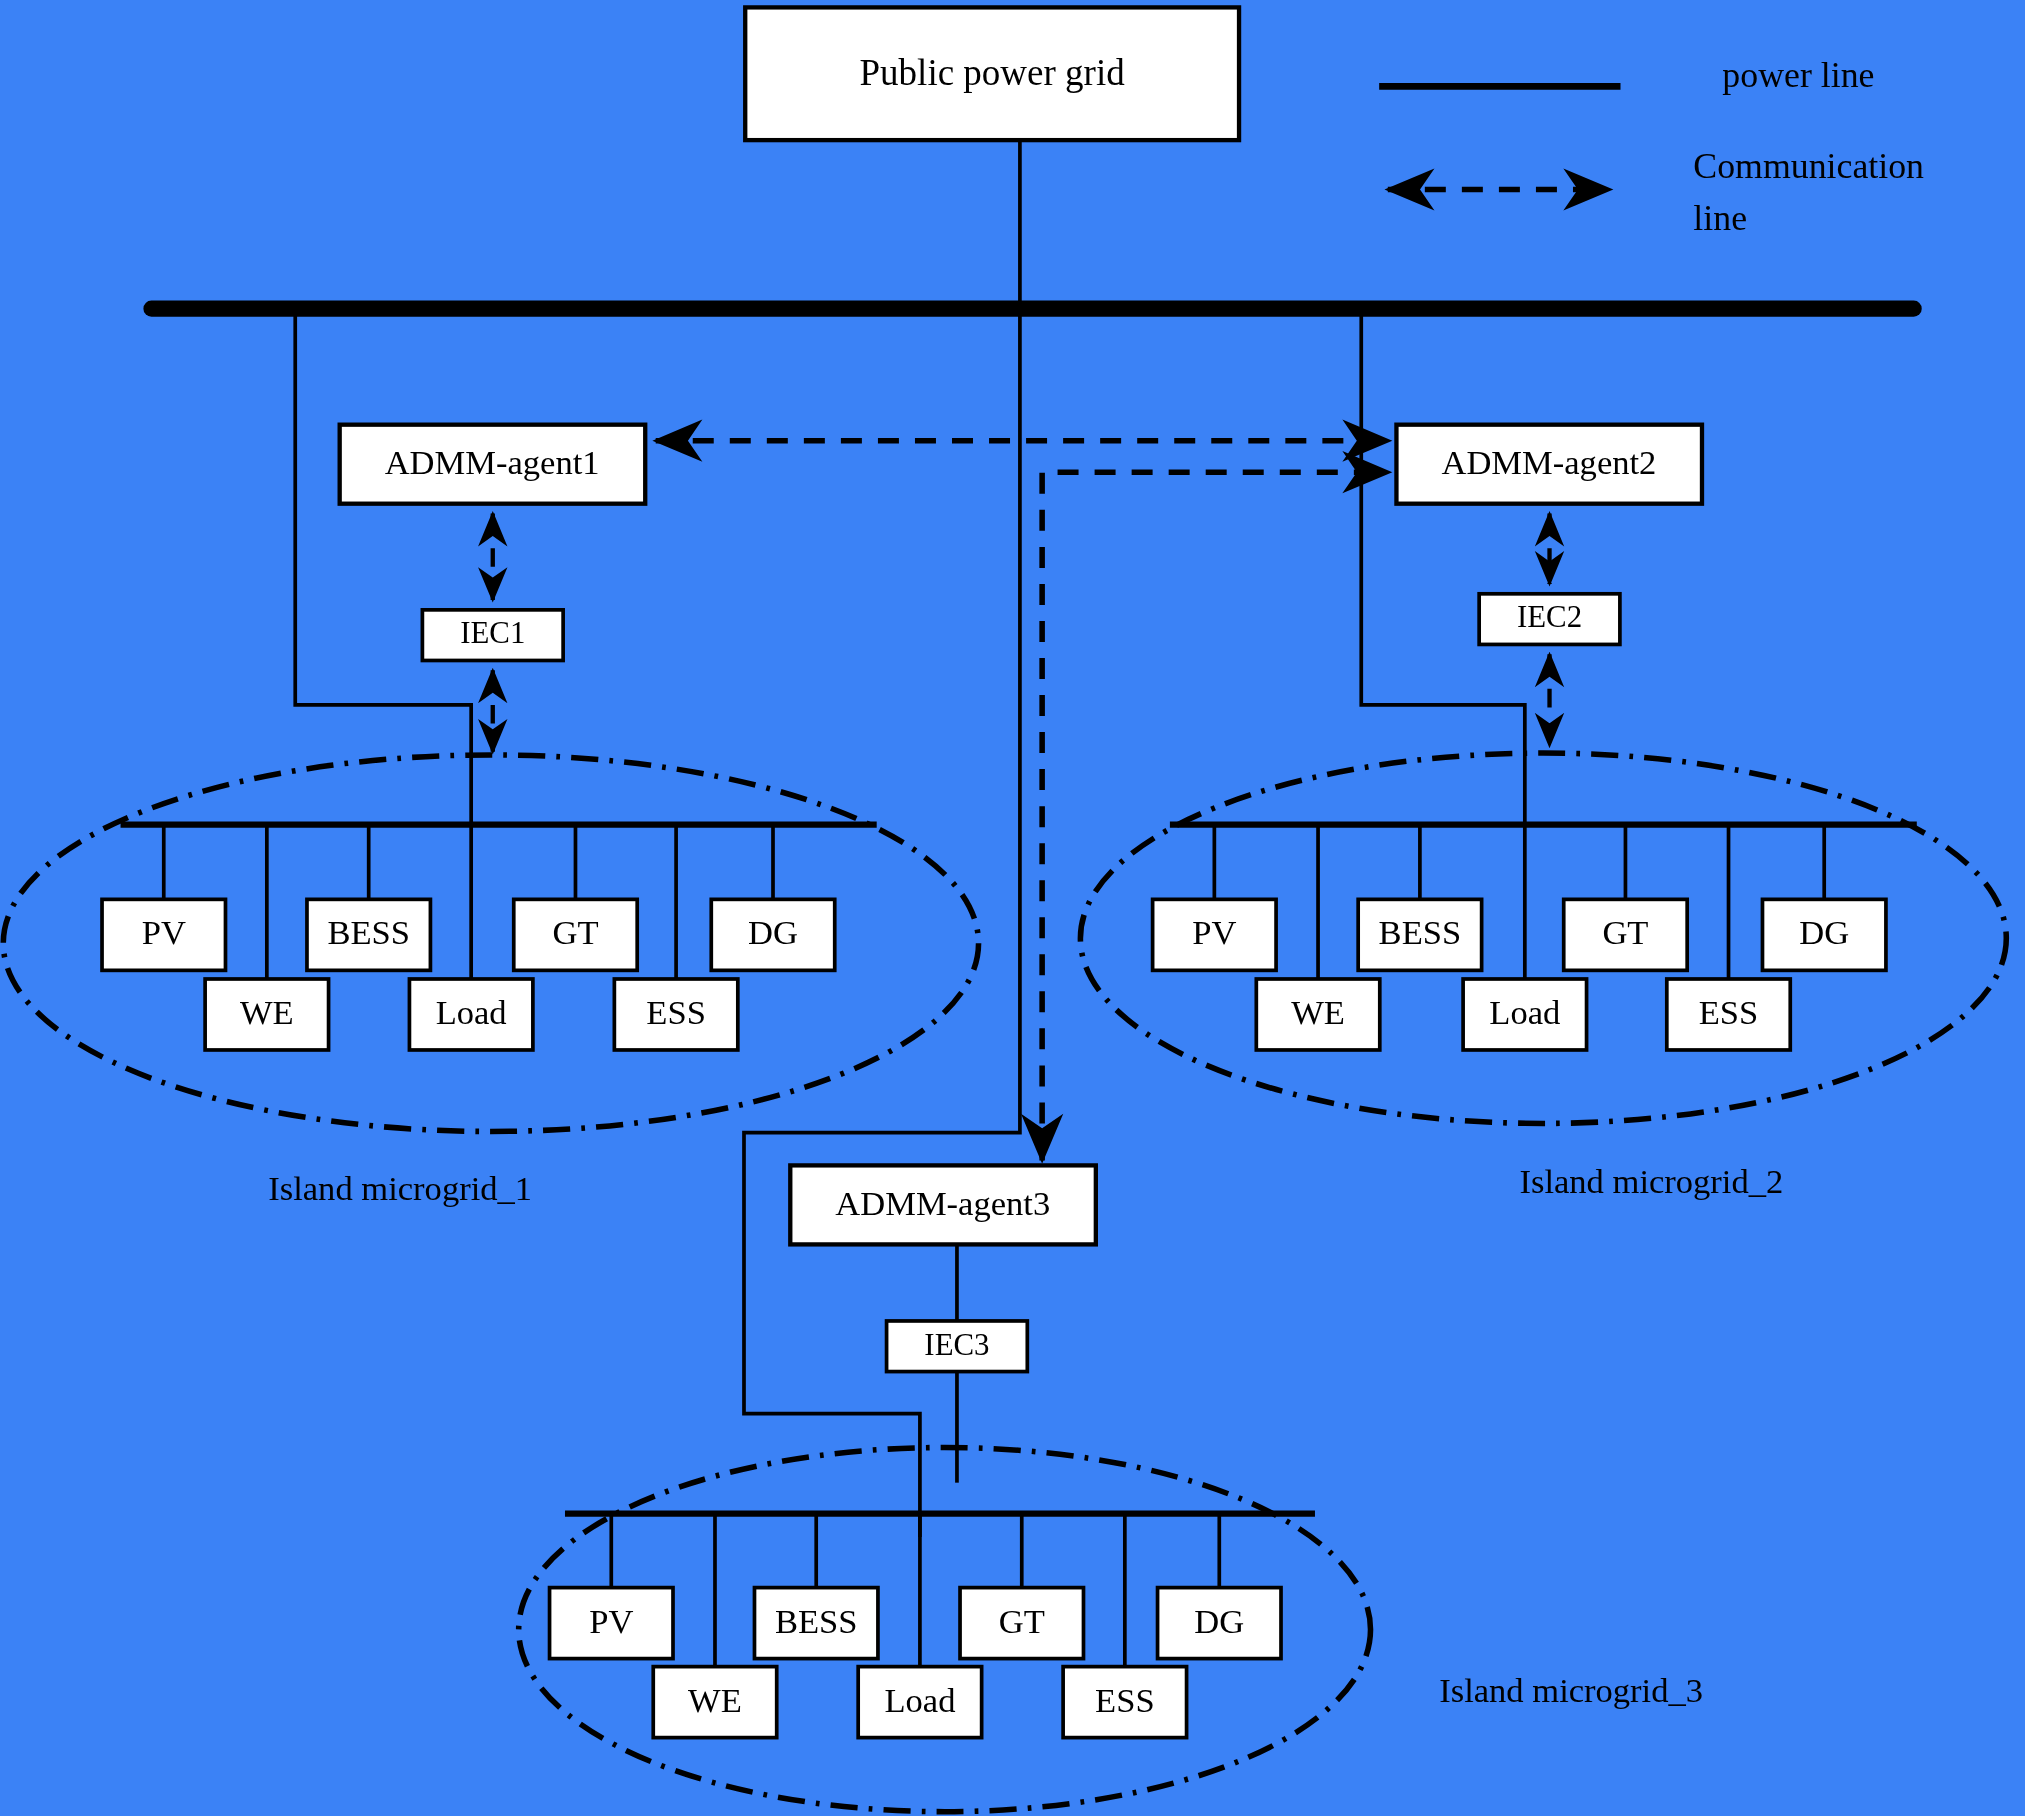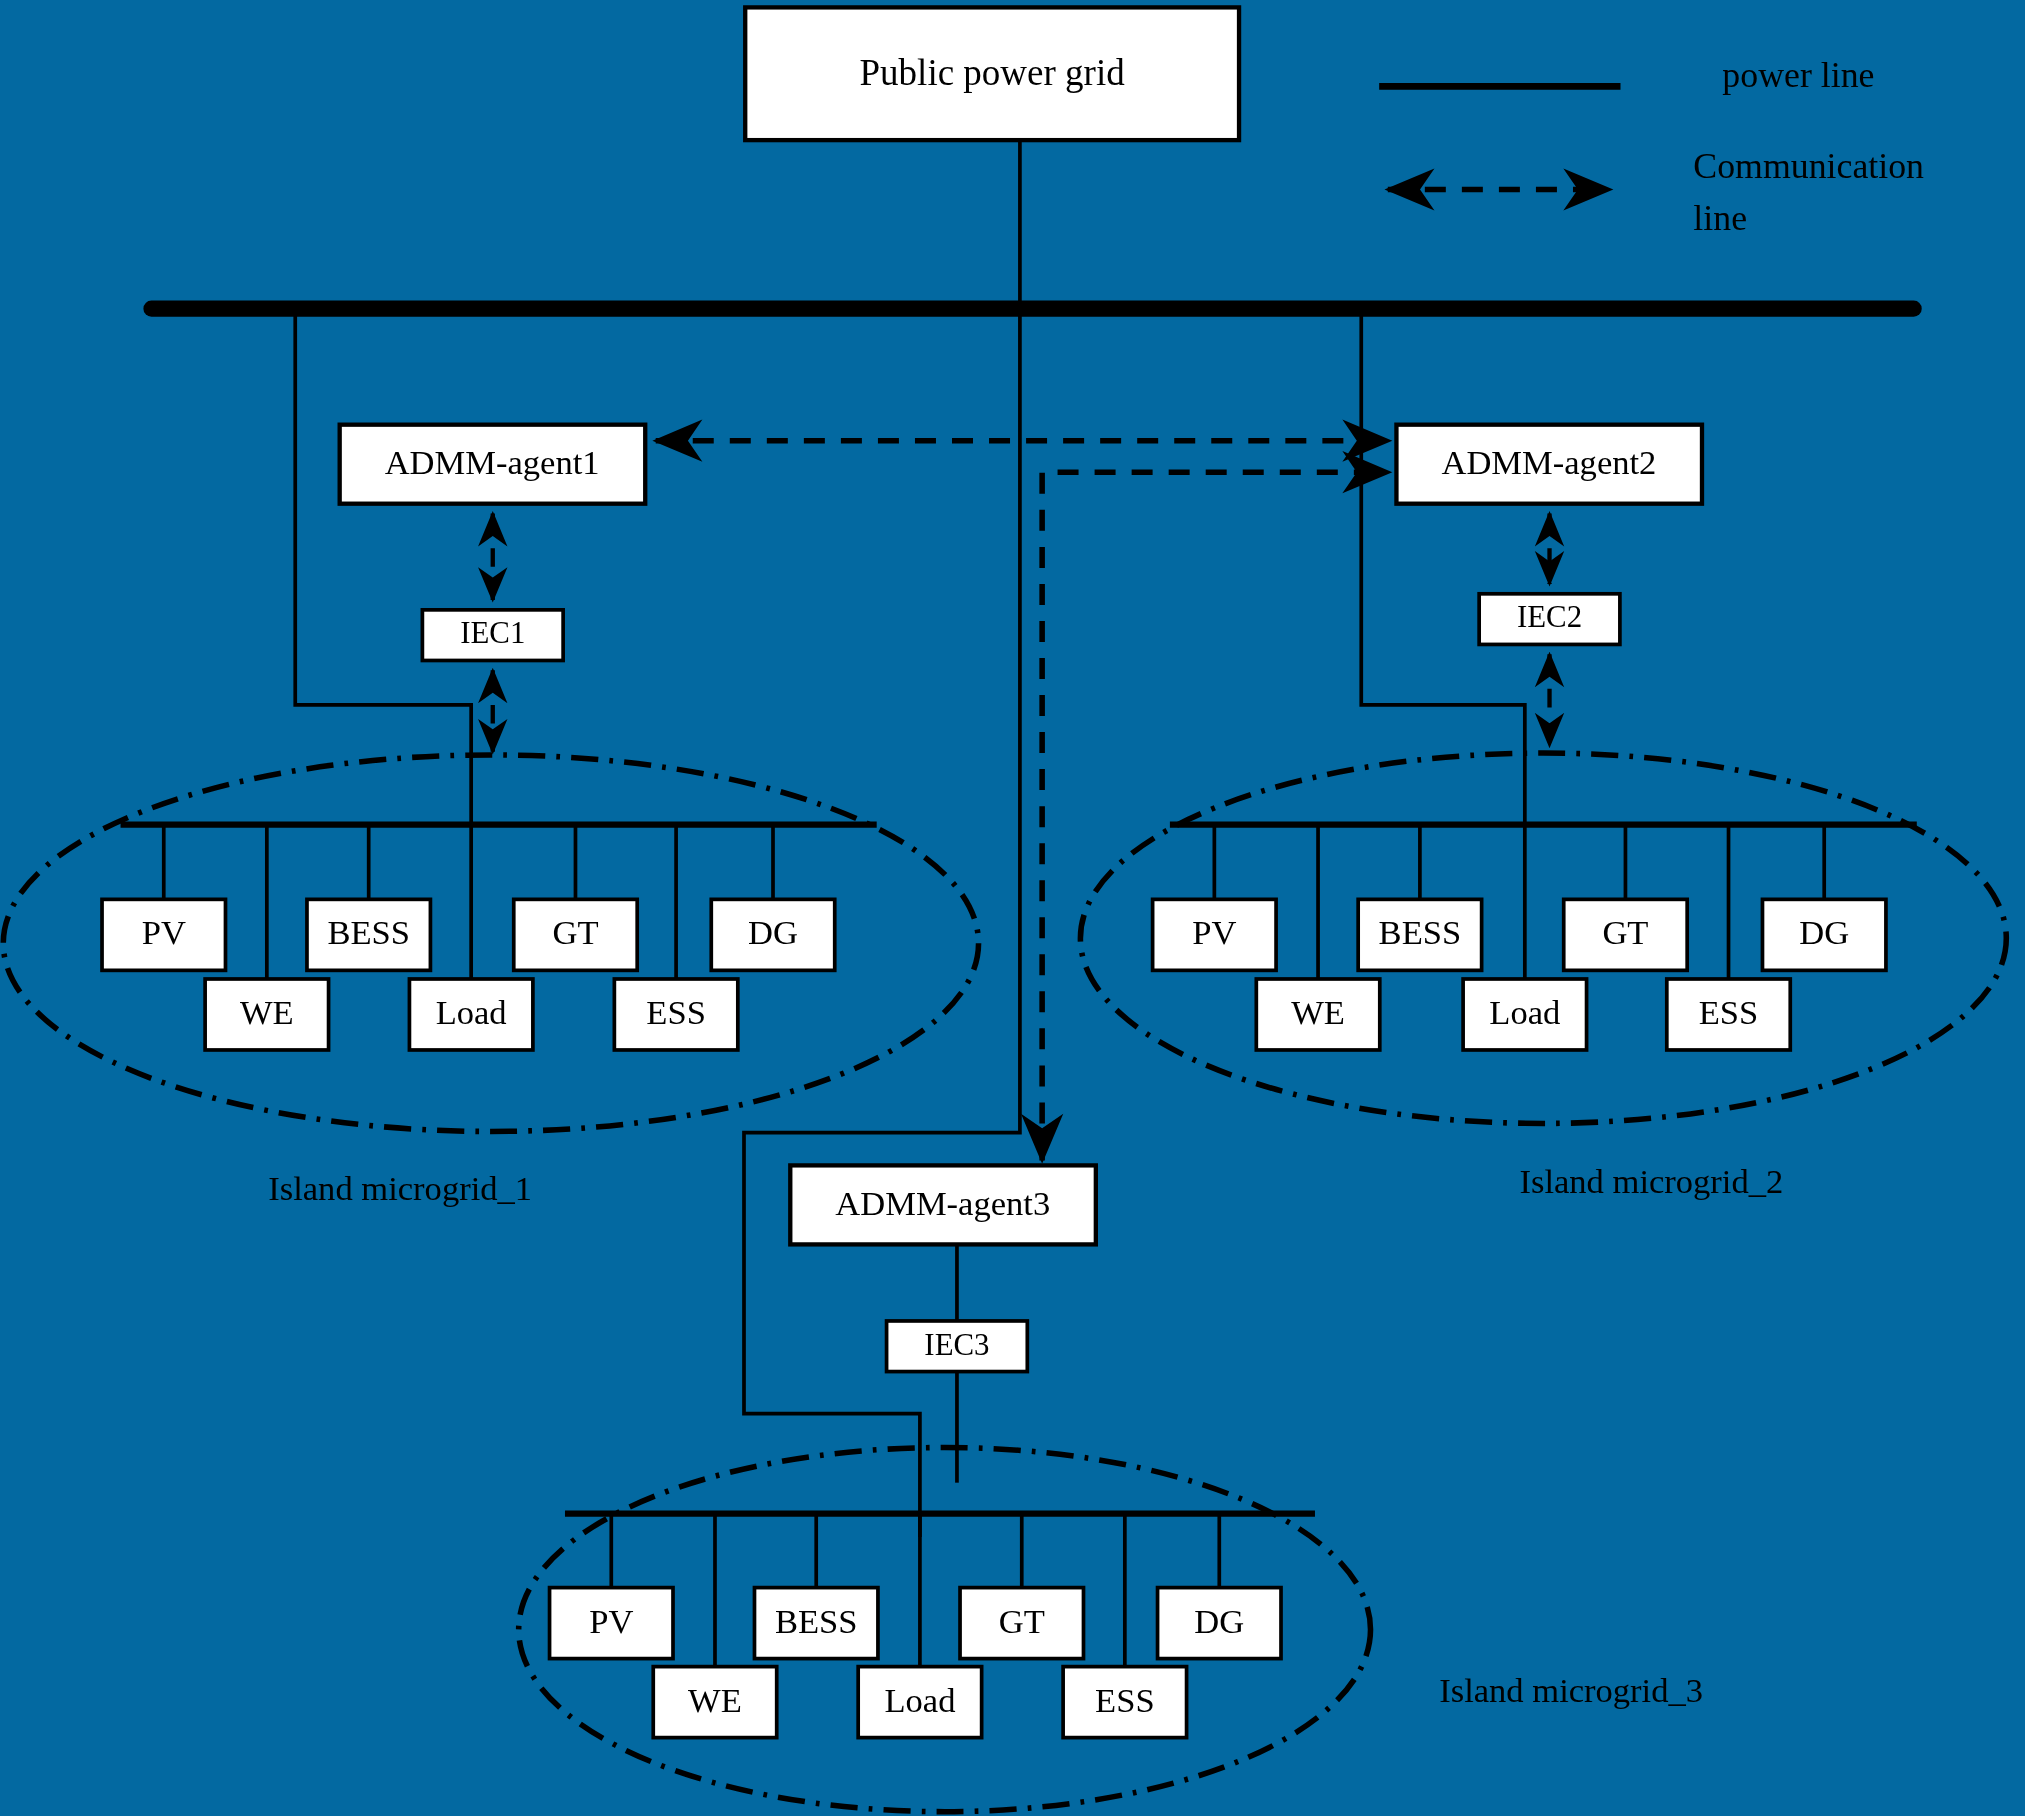--- a/index.html
+++ b/index.html
@@ -4,21 +4,21 @@
 <style>
   html, body {
     margin: 0;
     padding: 0;
     background: #ffffff;
   }
   #stage {
     position: relative;
     width: 2025px;
     height: 1816px;
-    background: #0369a1;
+    background: #3b82f6;
     font-family: "Liberation Serif", "DejaVu Serif", serif;
     overflow: hidden;
   }
   svg#diagram {
     position: absolute;
     left: 0;
     top: 0;
     width: 2025px;
     height: 1816px;
   }

